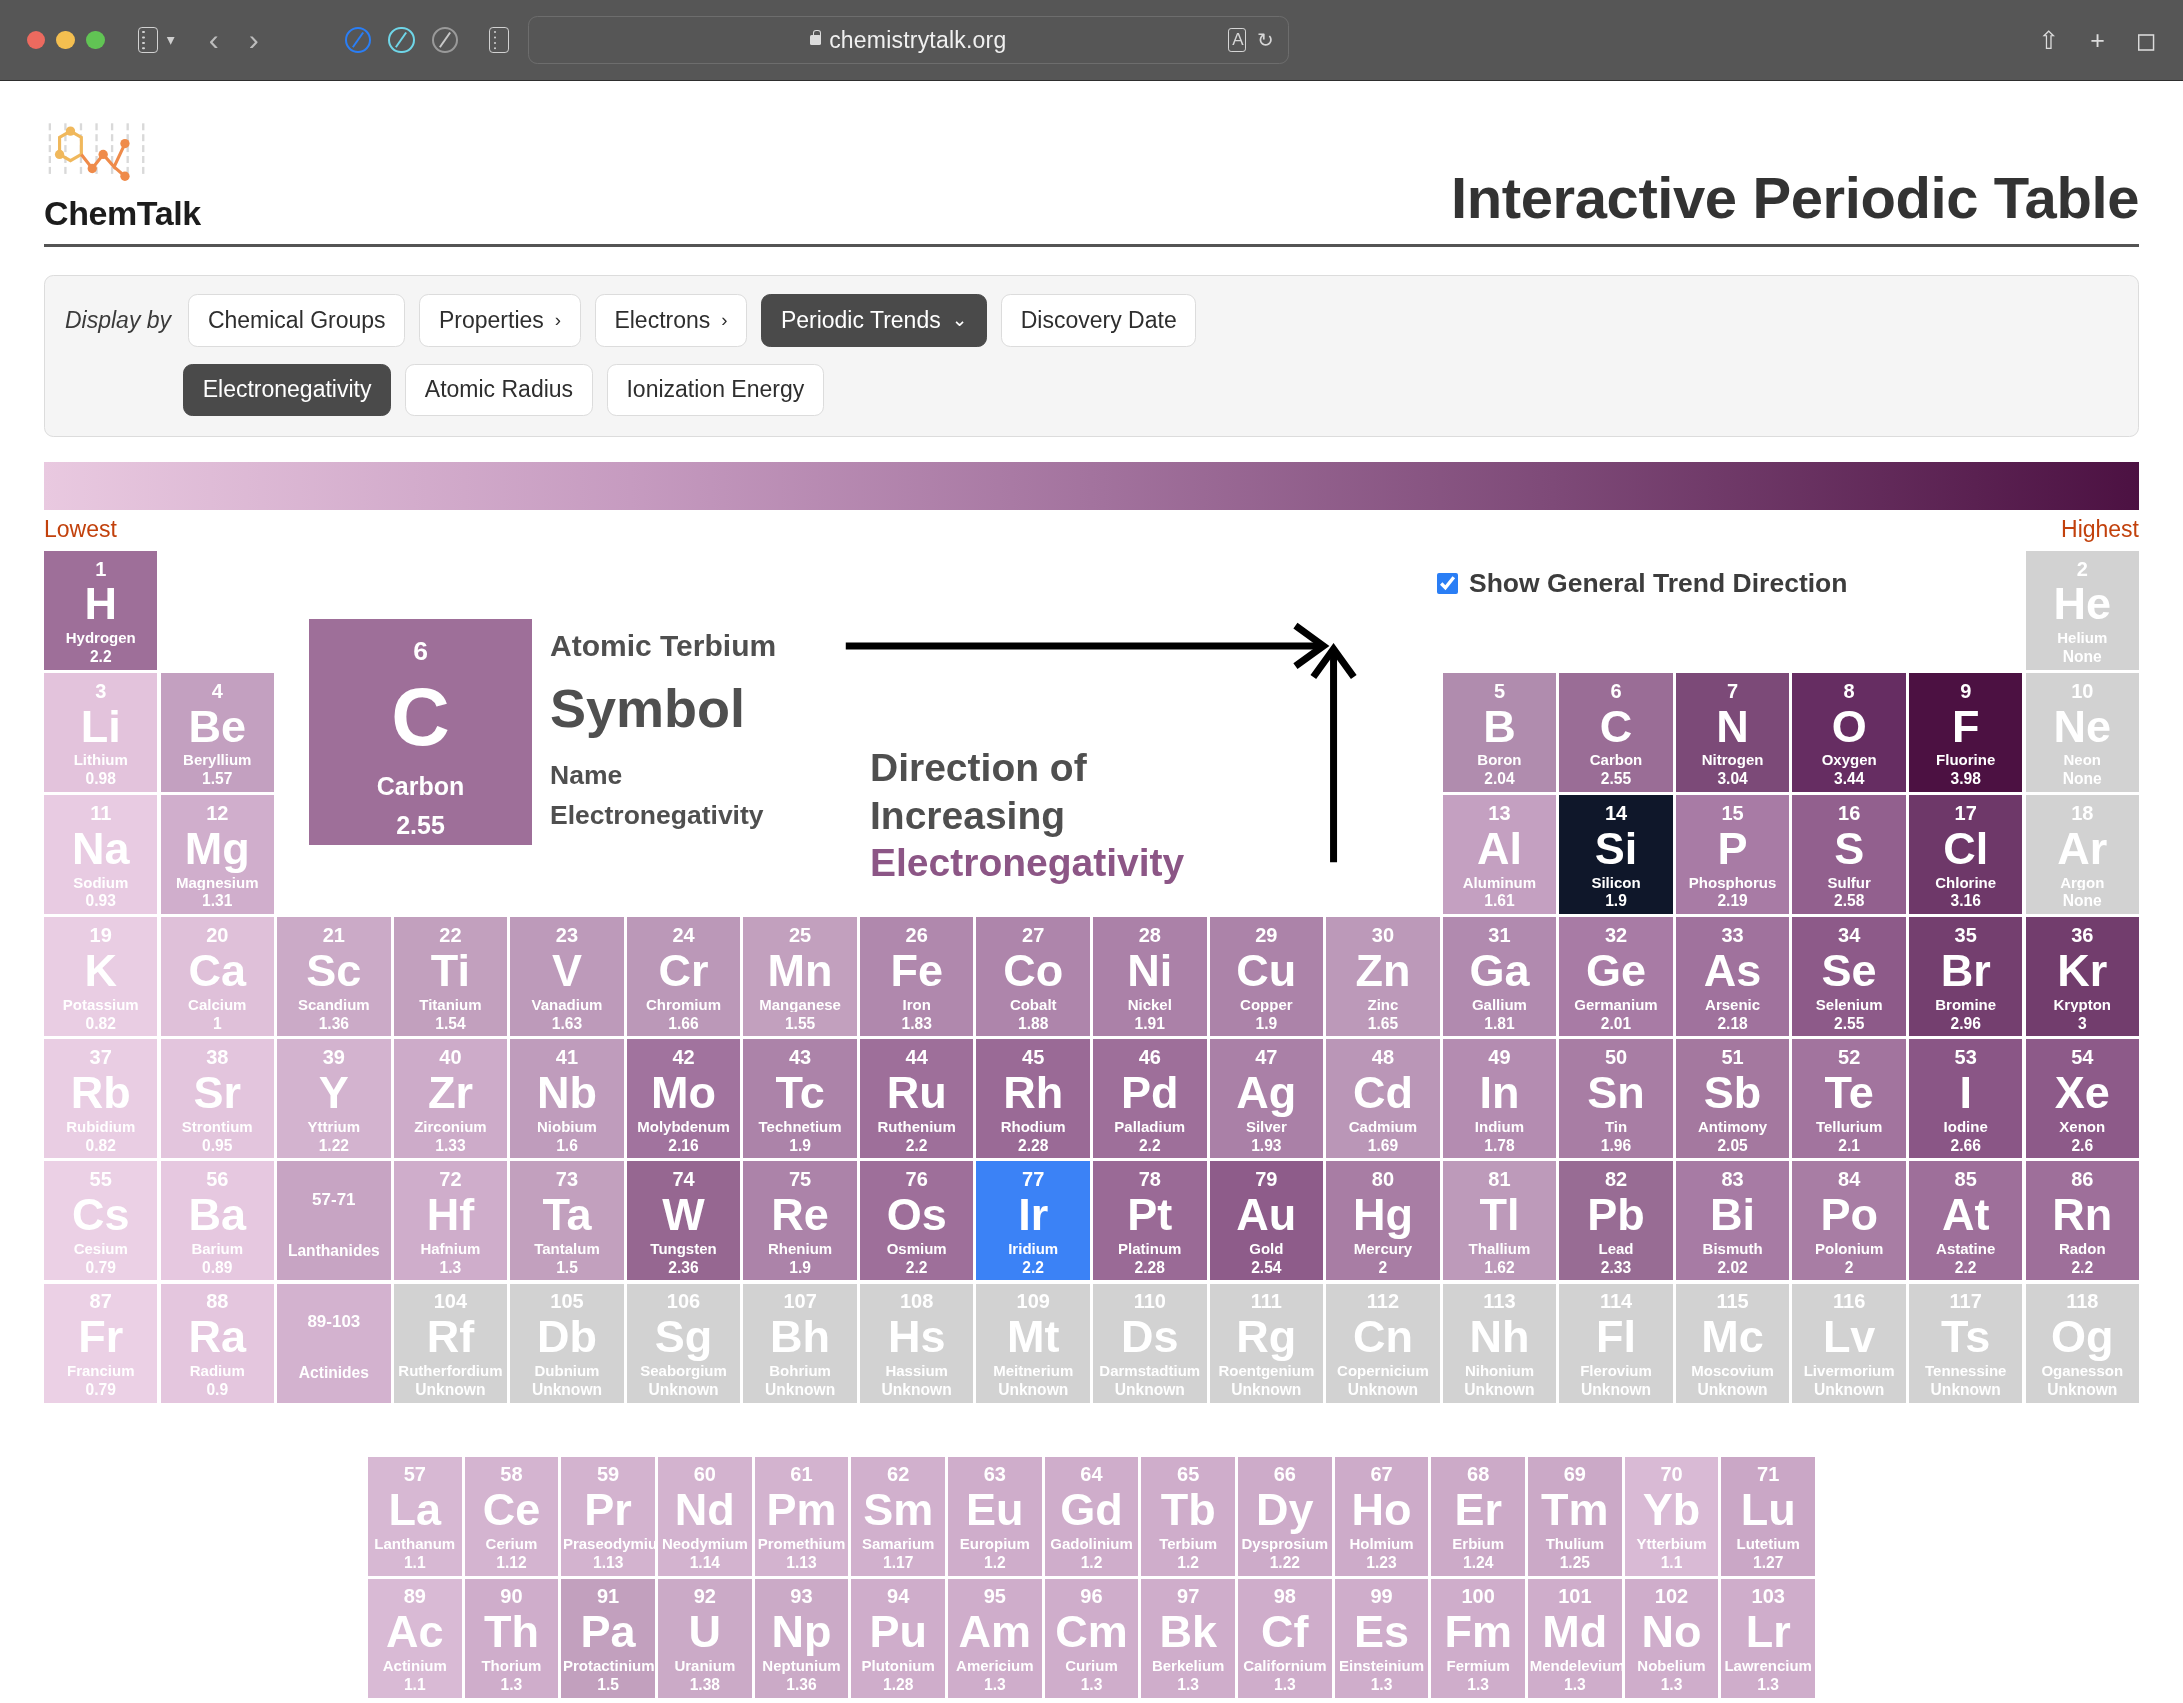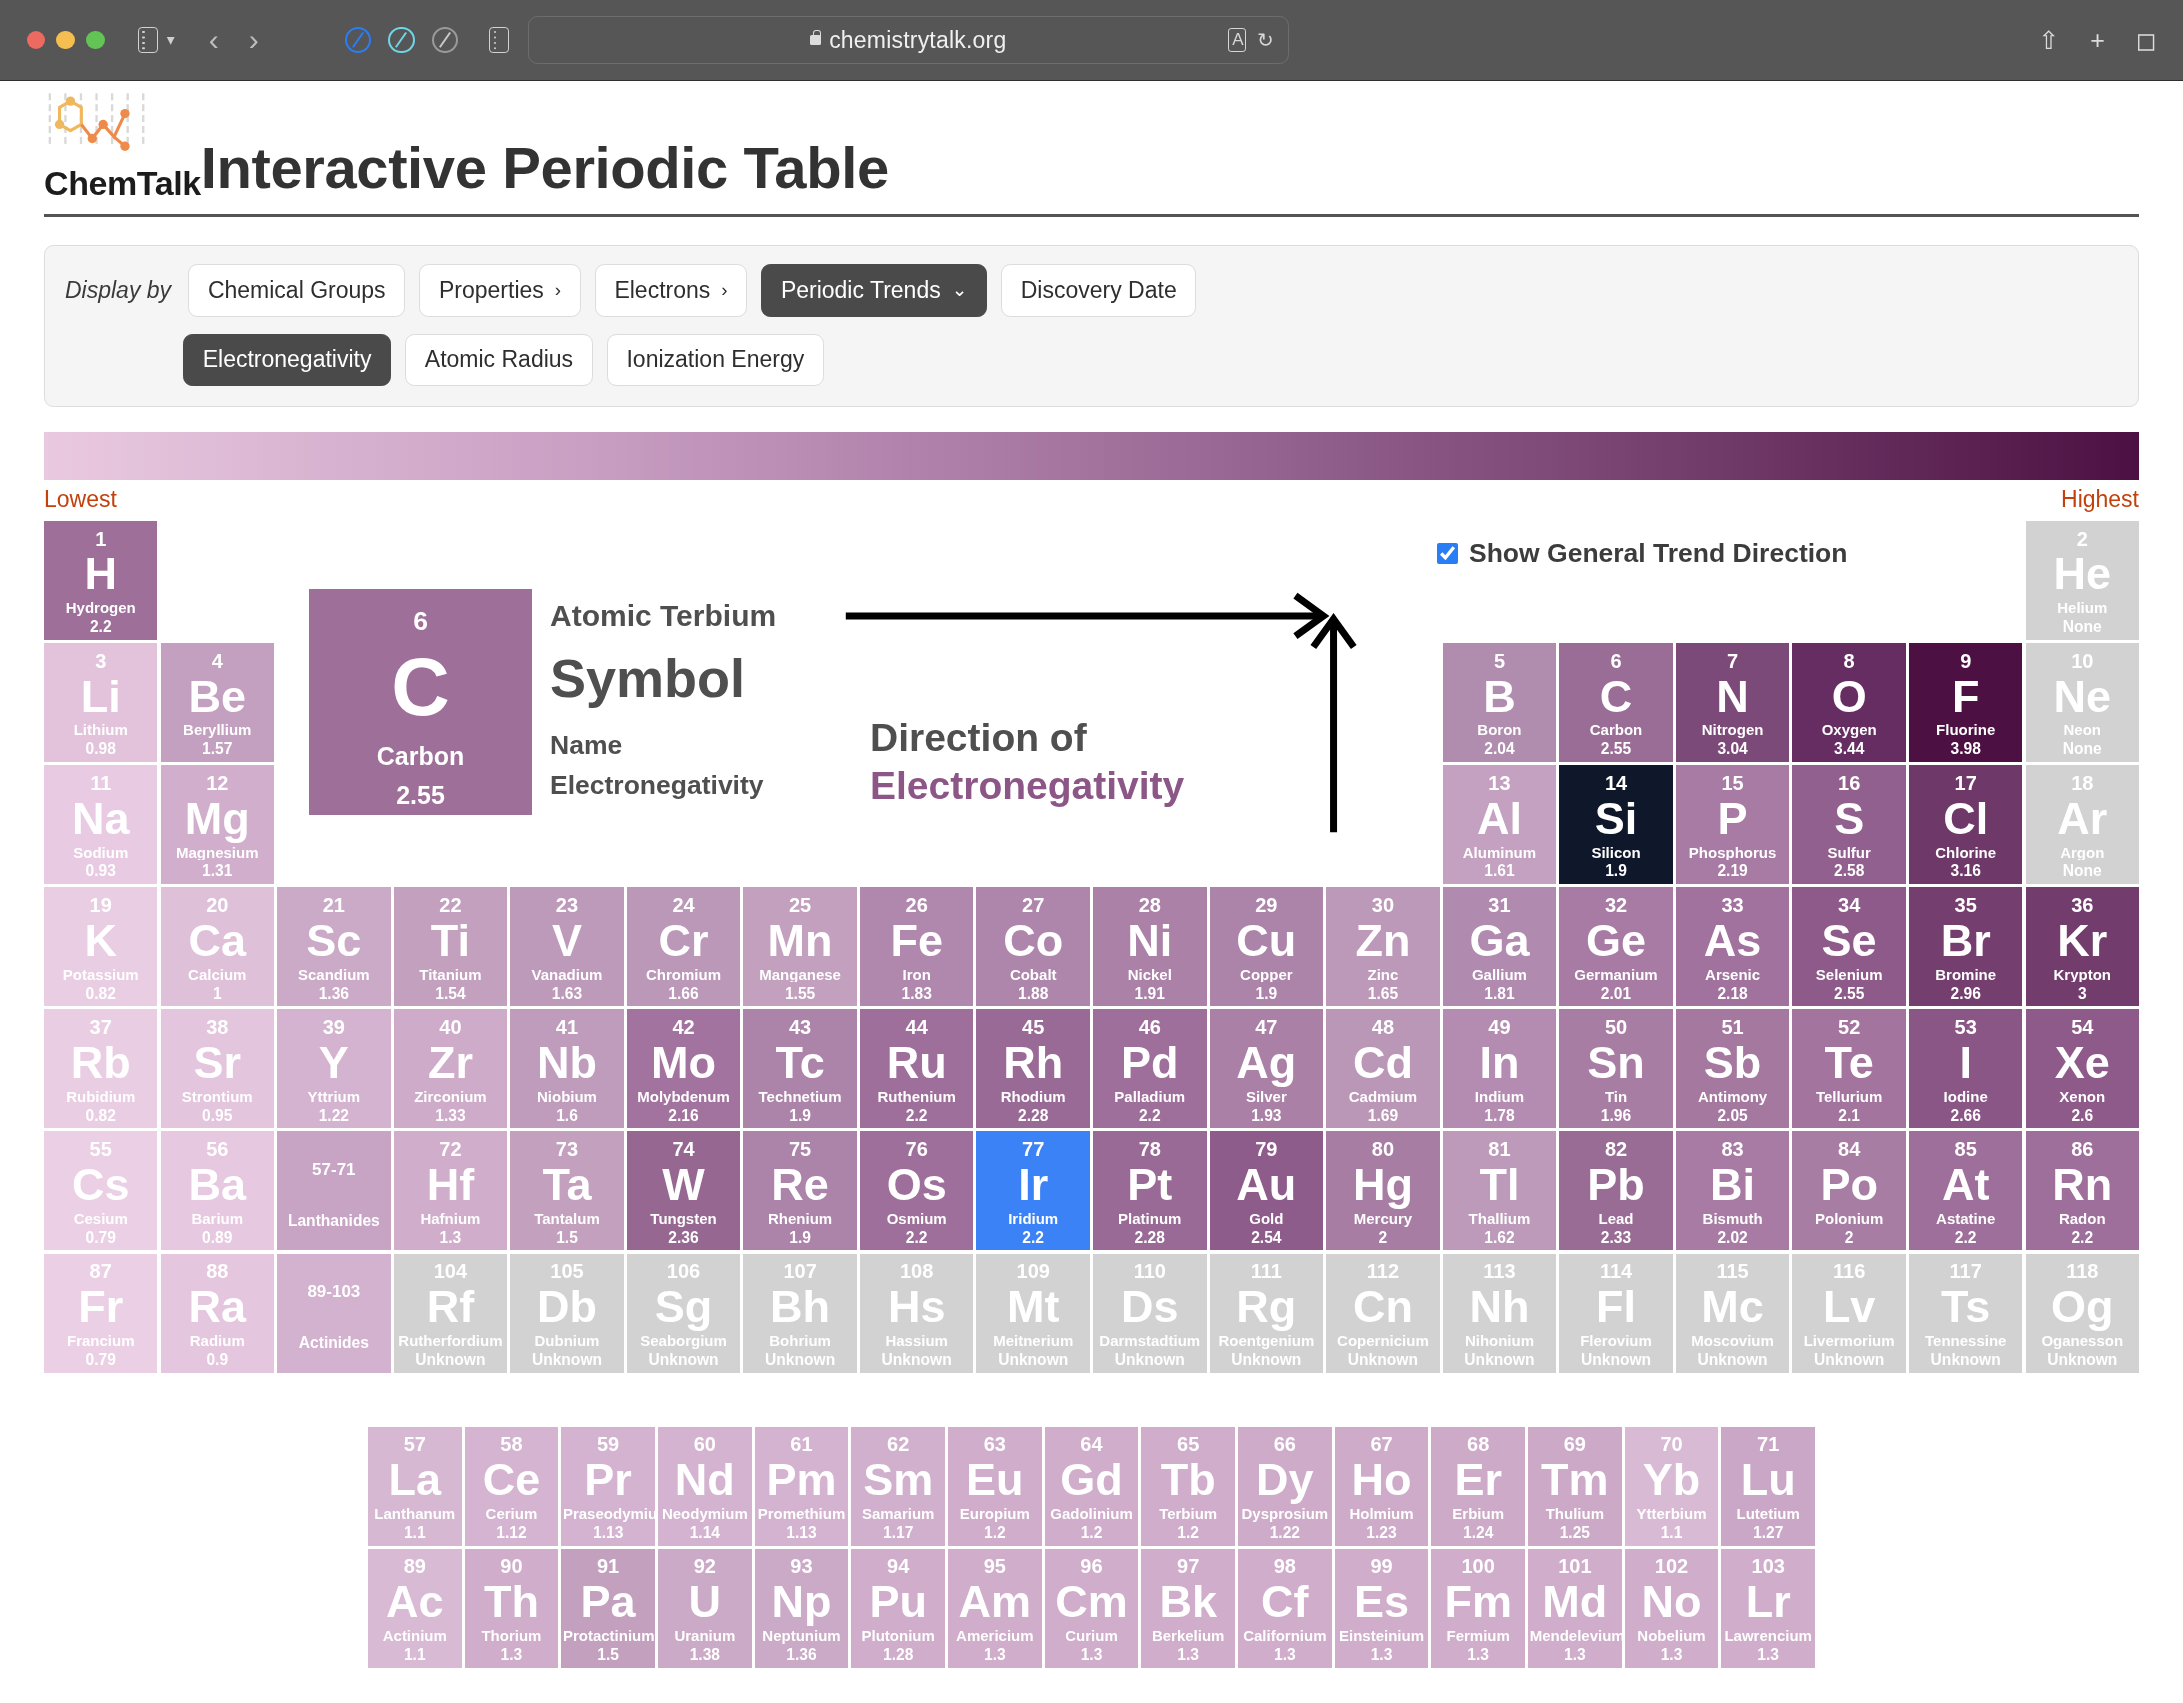--- a/index.html
+++ b/index.html
@@ -90,22 +90,22 @@
   .url-right { position: absolute; right: 14px; display: flex; gap: 11px; align-items: center; color: #d6d6d6; font-size: 20px; }
   .translate-ic { font-size: 17px; letter-spacing: -1.6px; border: 1.6px solid #d6d6d6; border-radius: 3.1px; padding: 0.8px 3.1px; }
   .right-tools { margin-left: auto; display: flex; gap: 31px; align-items: center; color: #dcdcdc; font-size: 25px; }
 
   
   .page { padding: 0 44px; }
 
   .page-header {
     display: flex;
     align-items: flex-end;
-    justify-content: flex-start;
-    padding-top: 9px;
+    justify-content: space-between;
+    padding-top: 39px;
     border-bottom: 3.9px solid #545454;
     padding-bottom: 11px;
   }
   .logo-wrap { display: flex; flex-direction: column; }
   .logo-mark { width: 137px; height: 72px; }
   .logo-text { font-size: 34px; font-weight: bold; color: #1c1c1c; letter-spacing: -0.4px; margin-top: 1.6px; }
   .page-title {
     font-size: 58px;
     font-weight: bold;
     color: #333333;
@@ -1166,20 +1166,21 @@
 
       <svg class="arrow-svg" width="529" height="249" viewBox="0 0 680 320">
         <line x1="10" y1="32" x2="620" y2="32" stroke="#000" stroke-width="9"></line>
         <polyline points="588,6 624,32 588,58" fill="none" stroke="#000" stroke-width="9"></polyline>
         <line x1="637" y1="310" x2="637" y2="42" stroke="#000" stroke-width="9"></line>
         <polyline points="611,72 637,36 663,72" fill="none" stroke="#000" stroke-width="9"></polyline>
       </svg>
 
       <div class="trend-text">
         <div>Direction of</div>
+        <div>Increasing</div>
         <div class="accent">Electronegativity</div>
       </div>
 
       <div class="trend-check">
         <input type="checkbox" id="trendchk" checked="" style="">
         <label for="trendchk">Show General Trend Direction</label>
       </div>
 
     </div>
   </div>

